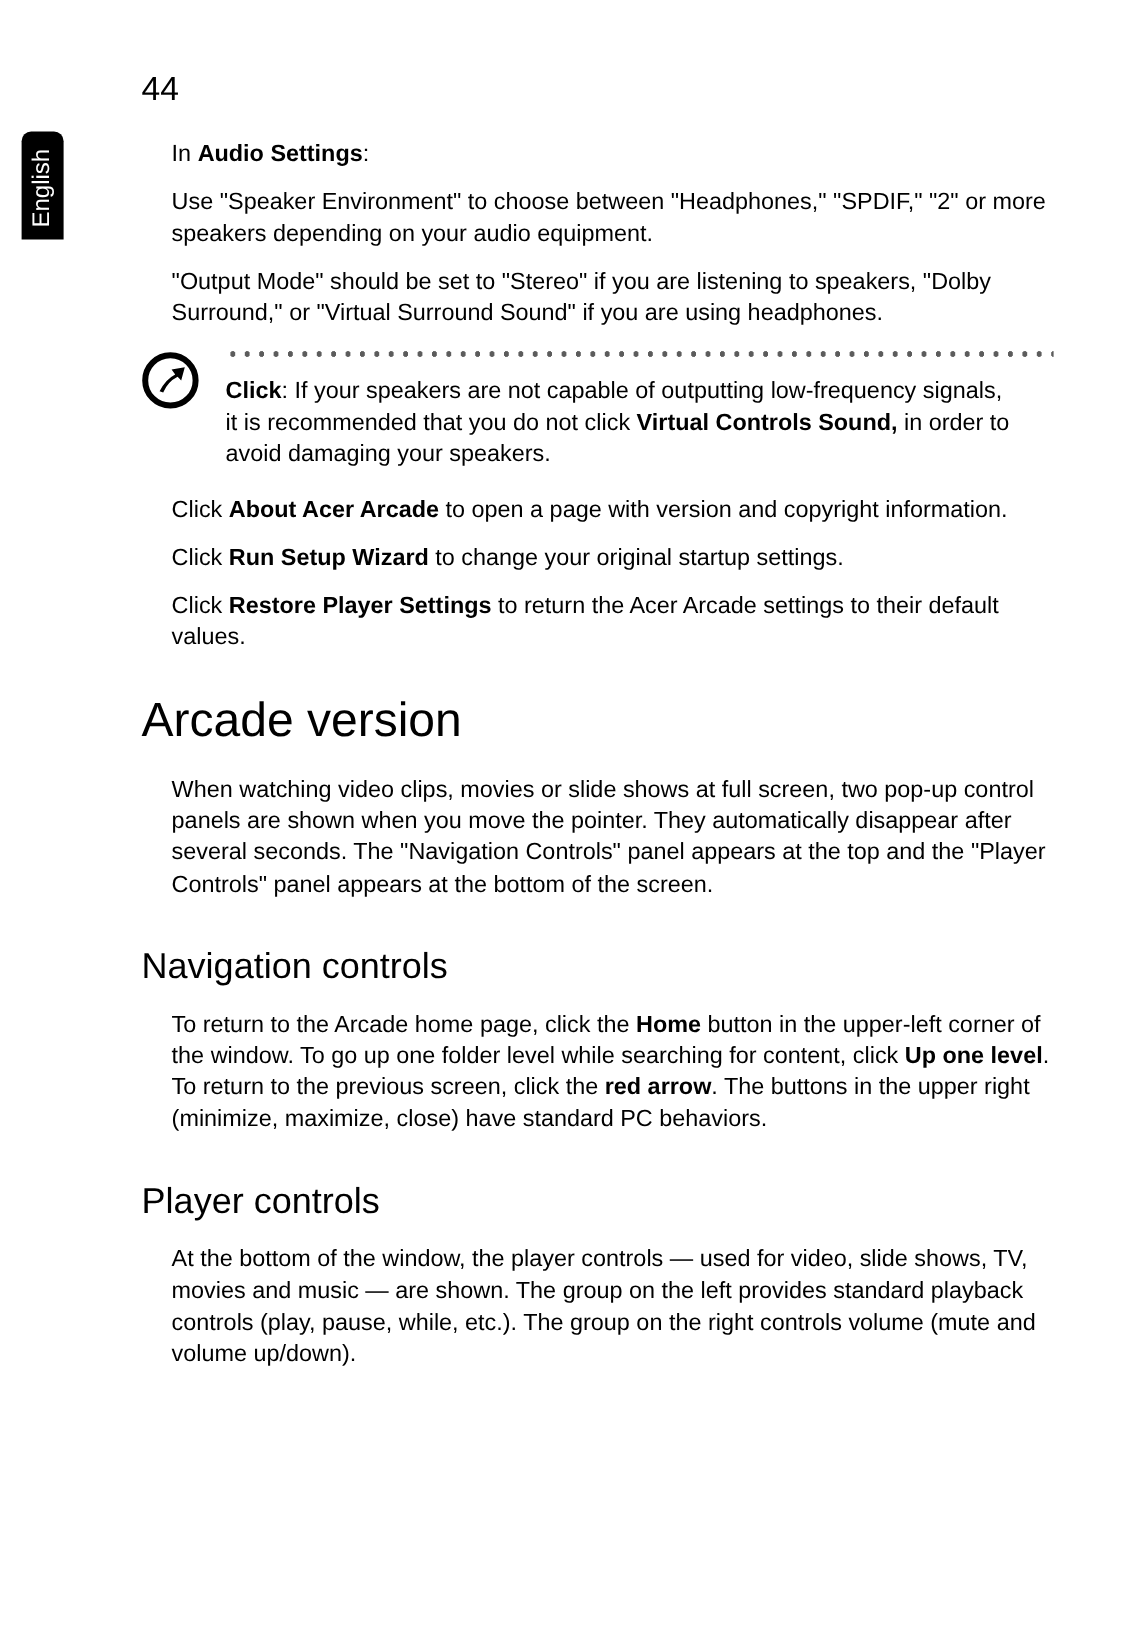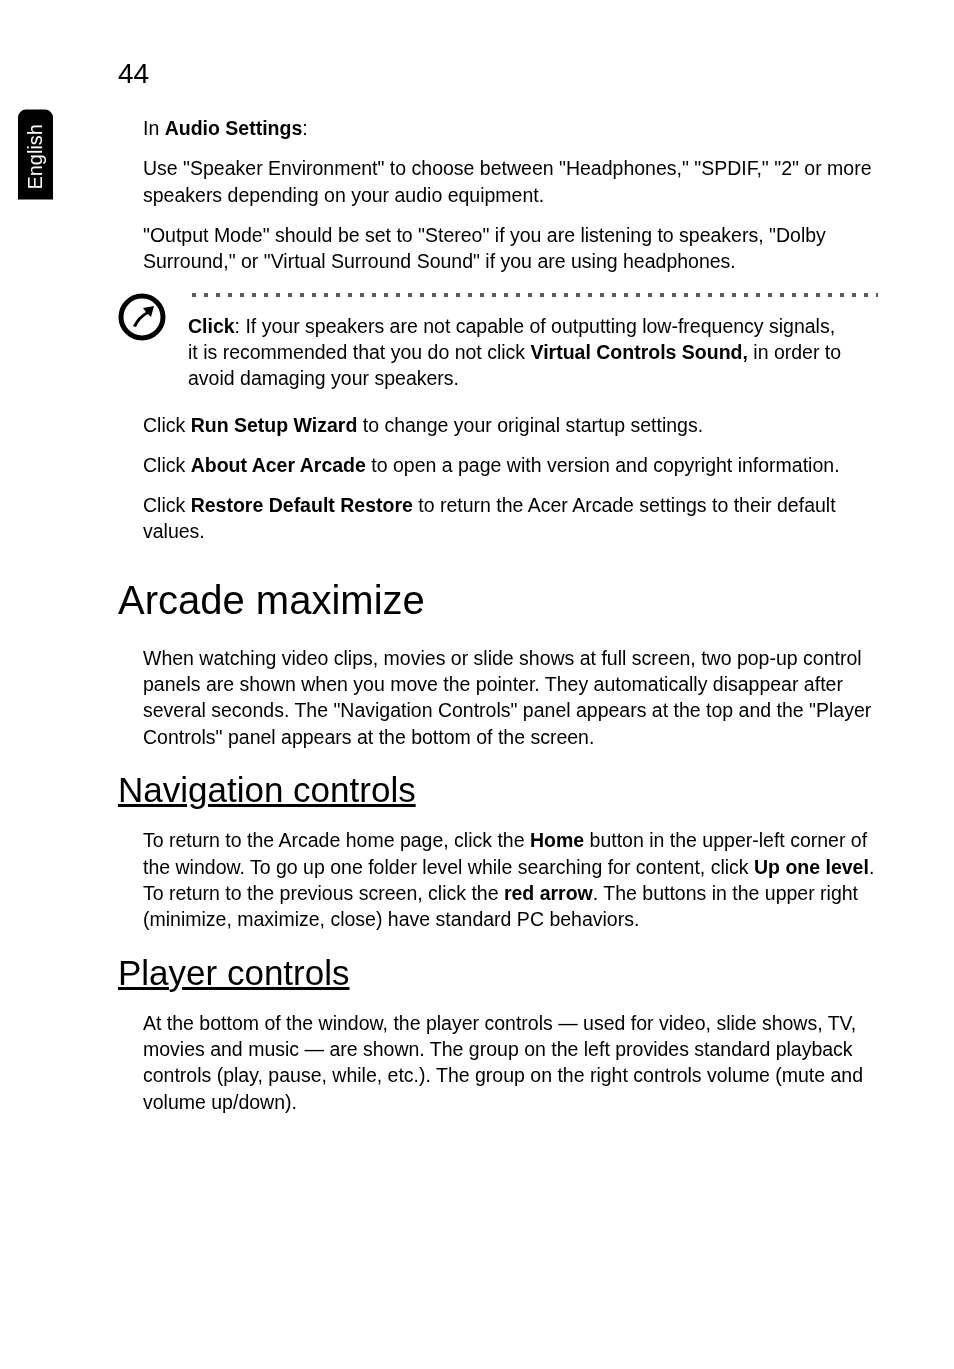--- a/index.html
+++ b/index.html
@@ -62,25 +62,24 @@
   .note-text {
     padding-right: 30px;
   }
   h1.h-arcade {
     font-size: 40px;
     font-weight: 400;
     margin-top: 28px;
     margin-bottom: 18px;
   }
   h2.h-sub {
-    font-size: 35px;
+    font-size: 30px;
     font-weight: 400;
-    margin-top: 16px;
+    margin-top: 36px;
     margin-bottom: 14px;
-    text-decoration: underline;
   }
 </style>
 </head>
 <body>
 
 <div class="side-tab">
   <span>English</span>
 </div>
 
 <div class="page-num">44</div>
@@ -104,32 +103,32 @@
     </div>
     <div class="note-body">
       <div class="dotted"></div>
       <p class="note-text">
         <span class="bold">Click</span><span>: If your speakers are not capable of outputting low-frequency signals, it is recommended that you do not click </span><span class="bold">Virtual Controls Sound,</span><span> in order to avoid damaging your speakers.</span>
       </p>
     </div>
   </div>
 
   <p class="para">
+    <span>Click </span><span class="bold">About Acer Arcade</span><span> to open a page with version and copyright information.</span>
+  </p>
+
+  <p class="para">
     <span>Click </span><span class="bold">Run Setup Wizard</span><span> to change your original startup settings.</span>
   </p>
 
   <p class="para">
-    <span>Click </span><span class="bold">About Acer Arcade</span><span> to open a page with version and copyright information.</span>
+    <span>Click </span><span class="bold">Restore Player Settings</span><span> to return the Acer Arcade settings to their default values.</span>
   </p>
 
-  <p class="para">
-    <span>Click </span><span class="bold">Restore Default Restore</span><span> to return the Acer Arcade settings to their default values.</span>
-  </p>
-
-  <h1 class="h-arcade">Arcade maximize</h1>
+  <h1 class="h-arcade">Arcade version</h1>
 
   <p class="para">When watching video clips, movies or slide shows at full screen, two pop-up control panels are shown when you move the pointer. They automatically disappear after several seconds. The "Navigation Controls" panel appears at the top and the "Player Controls" panel appears at the bottom of the screen.</p>
 
   <h2 class="h-sub">Navigation controls</h2>
 
   <p class="para">
     <span>To return to the Arcade home page, click the </span><span class="bold">Home</span><span> button in the upper-left corner of the window. To go up one folder level while searching for content, click </span><span class="bold">Up one level</span><span>. To return to the previous screen, click the </span><span class="bold">red arrow</span><span>. The buttons in the upper right (minimize, maximize, close) have standard PC behaviors.</span>
   </p>
 
 

